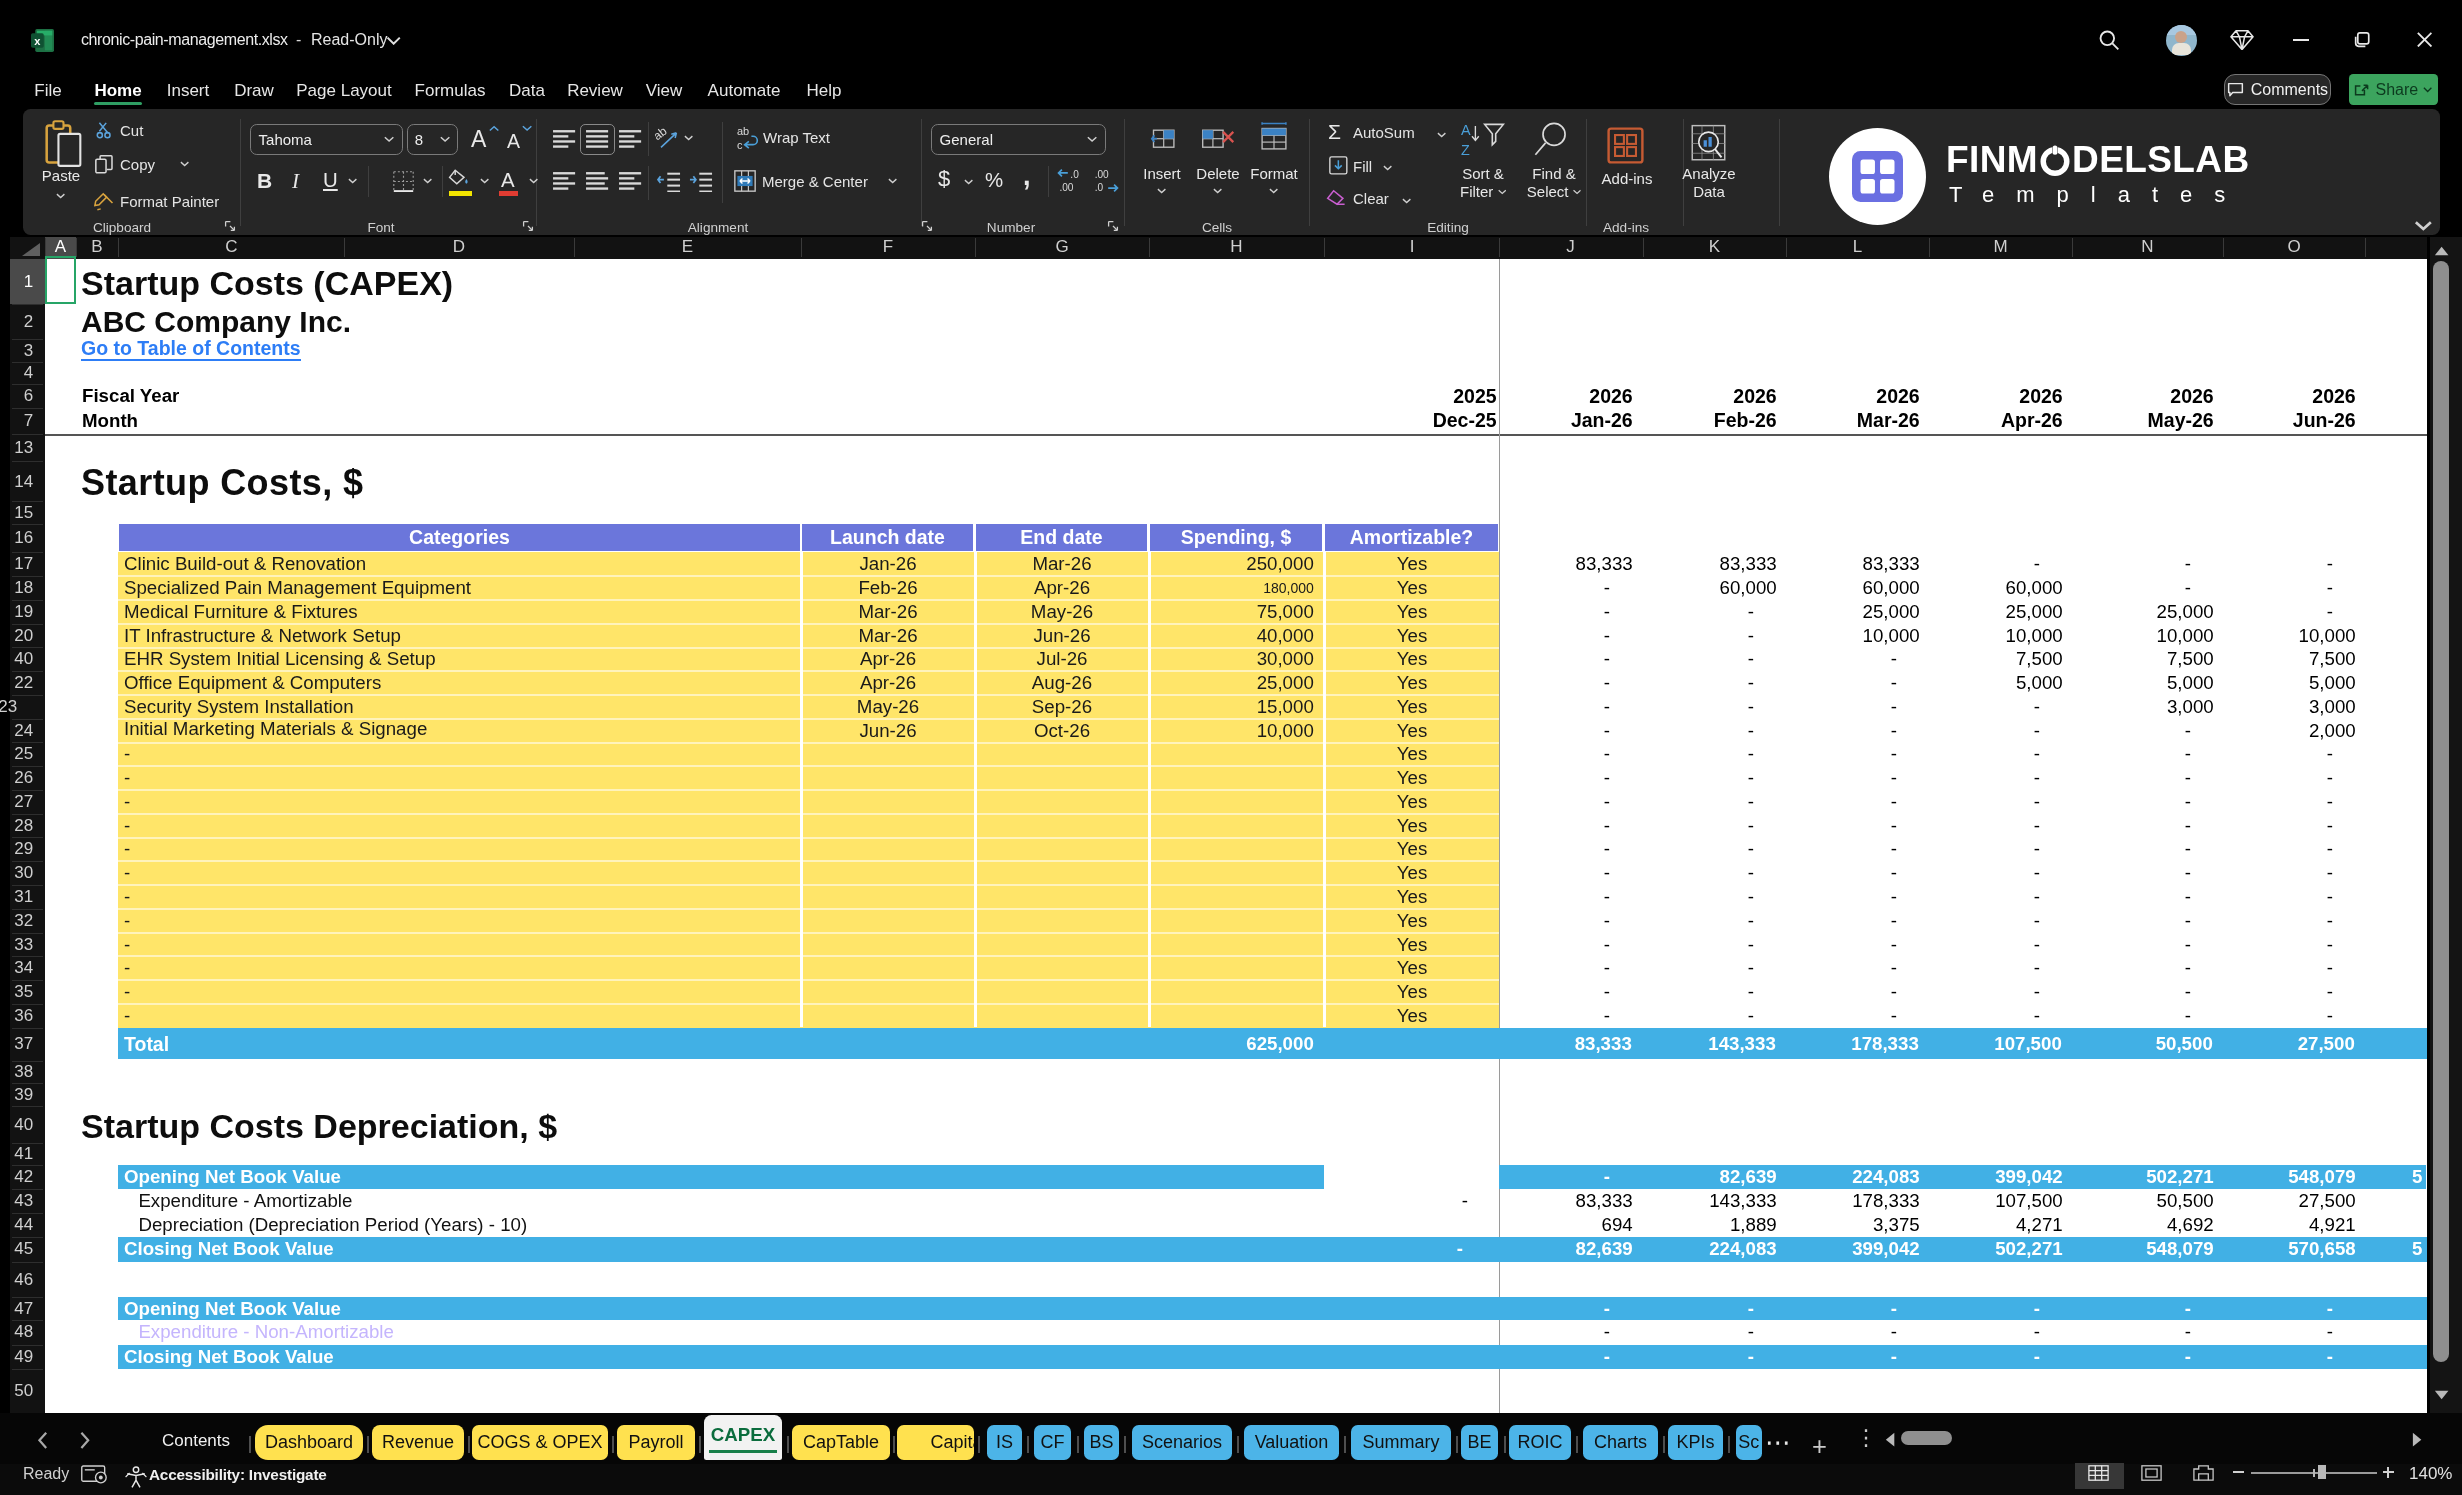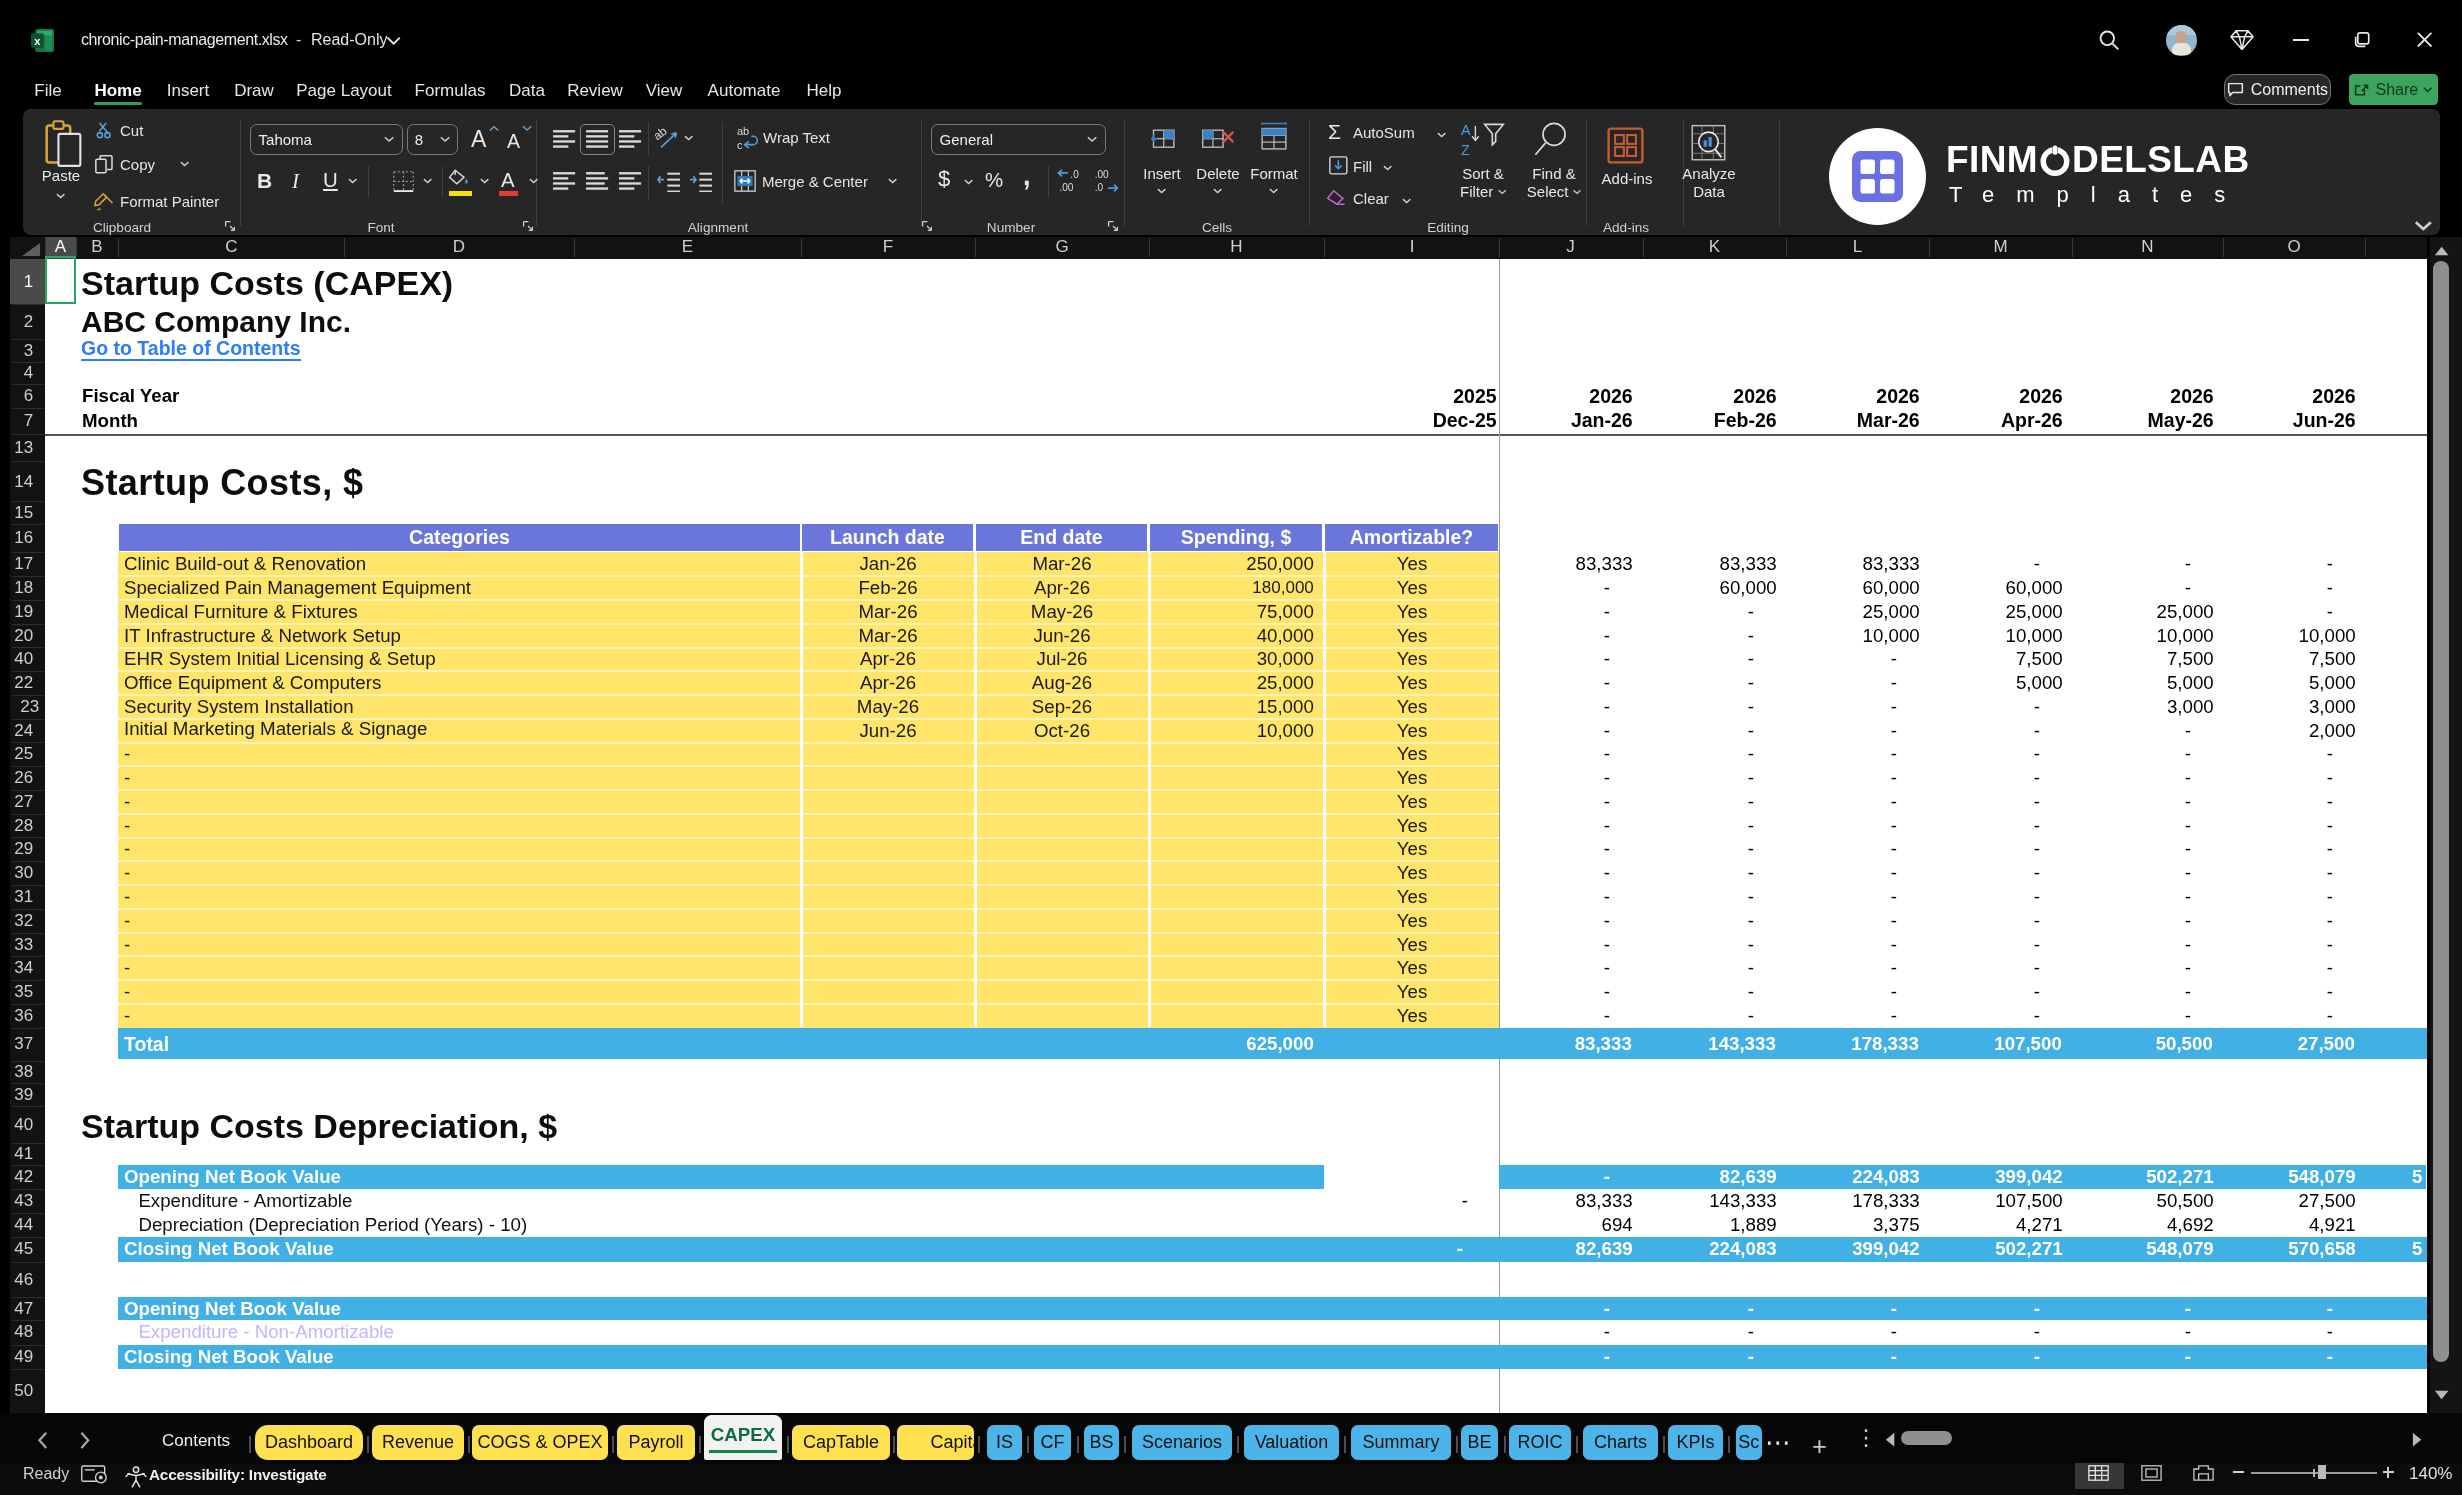--- a/index.html
+++ b/index.html
@@ -445,21 +445,21 @@
 <div class="ab flex" style="left:10.2px;top:576px;width:35px;height:24px;justify-content:flex-end;padding-right:12px;font-size:17px;color:#cfcfcf;">18</div>
 <div class="ab" style="left:12px;top:600px;width:31px;height:0.8px;background:#2e2e2e;"></div>
 <div class="ab flex" style="left:10.2px;top:600px;width:35px;height:24px;justify-content:flex-end;padding-right:12px;font-size:17px;color:#cfcfcf;">19</div>
 <div class="ab" style="left:12px;top:624px;width:31px;height:0.8px;background:#2e2e2e;"></div>
 <div class="ab flex" style="left:10.2px;top:624px;width:35px;height:24px;justify-content:flex-end;padding-right:12px;font-size:17px;color:#cfcfcf;">20</div>
 <div class="ab" style="left:12px;top:647px;width:31px;height:0.8px;background:#2e2e2e;"></div>
 <div class="ab flex" style="left:10.2px;top:647px;width:35px;height:24px;justify-content:flex-end;padding-right:12px;font-size:17px;color:#cfcfcf;">40</div>
 <div class="ab" style="left:12px;top:671px;width:31px;height:0.8px;background:#2e2e2e;"></div>
 <div class="ab flex" style="left:10.2px;top:671px;width:35px;height:24px;justify-content:flex-end;padding-right:12px;font-size:17px;color:#cfcfcf;">22</div>
 <div class="ab" style="left:12px;top:695px;width:31px;height:0.8px;background:#2e2e2e;"></div>
-<div class="ab flex" style="left:10.2px;top:695px;width:35px;height:24px;justify-content:flex-end;padding-right:6px;font-size:17px;color:#cfcfcf;">23</div>
+<div class="ab flex" style="left:10.2px;top:695px;width:35px;height:24px;justify-content:flex-end;padding-right:28px;font-size:17px;color:#cfcfcf;">23</div>
 <div class="ab" style="left:12px;top:719px;width:31px;height:0.8px;background:#2e2e2e;"></div>
 <div class="ab flex" style="left:10.2px;top:719px;width:35px;height:24px;justify-content:flex-end;padding-right:12px;font-size:17px;color:#cfcfcf;">24</div>
 <div class="ab" style="left:12px;top:742px;width:31px;height:0.8px;background:#2e2e2e;"></div>
 <div class="ab flex" style="left:10.2px;top:742px;width:35px;height:24px;justify-content:flex-end;padding-right:12px;font-size:17px;color:#cfcfcf;">25</div>
 <div class="ab" style="left:12px;top:766px;width:31px;height:0.8px;background:#2e2e2e;"></div>
 <div class="ab flex" style="left:10.2px;top:766px;width:35px;height:24px;justify-content:flex-end;padding-right:12px;font-size:17px;color:#cfcfcf;">26</div>
 <div class="ab" style="left:12px;top:790px;width:31px;height:0.8px;background:#2e2e2e;"></div>
 <div class="ab flex" style="left:10.2px;top:790px;width:35px;height:24px;justify-content:flex-end;padding-right:12px;font-size:17px;color:#cfcfcf;">27</div>
 <div class="ab" style="left:12px;top:814px;width:31px;height:0.8px;background:#2e2e2e;"></div>
 <div class="ab flex" style="left:10.2px;top:814px;width:35px;height:24px;justify-content:flex-end;padding-right:12px;font-size:17px;color:#cfcfcf;">28</div>
@@ -580,21 +580,21 @@
 <div class="ab" style="left:1148px;top:552px;width:2.5px;height:475px;background:#fff;"></div>
 <div class="ab" style="left:1323px;top:552px;width:2.5px;height:475px;background:#fff;"></div>
 <div class="ab flex" style="left:118px;top:552px;width:227px;height:24px;justify-content:flex-start;padding-left:6px;font-size:18.7px;font-weight:400;color:#1a1a1a;width:679px;white-space:nowrap;">Clinic Build-out &amp; Renovation</div>
 <div class="ab flex" style="left:801px;top:552px;width:174px;height:24px;justify-content:center;font-size:18.7px;font-weight:400;color:#1a1a1a;">Jan-26</div>
 <div class="ab flex" style="left:975px;top:552px;width:174px;height:24px;justify-content:center;font-size:18.7px;font-weight:400;color:#1a1a1a;">Mar-26</div>
 <div class="ab flex" style="left:1149px;top:552px;width:175px;height:24px;justify-content:flex-end;padding-right:10.2px;font-size:18.7px;font-weight:400;color:#1a1a1a;">250,000</div>
 <div class="ab flex" style="left:1324px;top:552px;width:176px;height:24px;justify-content:center;font-size:18.7px;font-weight:400;color:#1a1a1a;">Yes</div>
 <div class="ab flex" style="left:118px;top:576px;width:227px;height:24px;justify-content:flex-start;padding-left:6px;font-size:18.7px;font-weight:400;color:#1a1a1a;width:679px;white-space:nowrap;">Specialized Pain Management Equipment</div>
 <div class="ab flex" style="left:801px;top:576px;width:174px;height:24px;justify-content:center;font-size:18.7px;font-weight:400;color:#1a1a1a;">Feb-26</div>
 <div class="ab flex" style="left:975px;top:576px;width:174px;height:24px;justify-content:center;font-size:18.7px;font-weight:400;color:#1a1a1a;">Apr-26</div>
-<div class="ab flex" style="left:1149px;top:576px;width:175px;height:24px;justify-content:flex-end;padding-right:10.2px;font-size:17px;font-weight:400;color:#1a1a1a;">180,000</div>
+<div class="ab flex" style="left:1149px;top:576px;width:175px;height:24px;justify-content:flex-end;padding-right:10.2px;font-size:14px;font-weight:400;color:#1a1a1a;">180,000</div>
 <div class="ab flex" style="left:1324px;top:576px;width:176px;height:24px;justify-content:center;font-size:18.7px;font-weight:400;color:#1a1a1a;">Yes</div>
 <div class="ab flex" style="left:118px;top:600px;width:227px;height:24px;justify-content:flex-start;padding-left:6px;font-size:18.7px;font-weight:400;color:#1a1a1a;width:679px;white-space:nowrap;">Medical Furniture &amp; Fixtures</div>
 <div class="ab flex" style="left:801px;top:600px;width:174px;height:24px;justify-content:center;font-size:18.7px;font-weight:400;color:#1a1a1a;">Mar-26</div>
 <div class="ab flex" style="left:975px;top:600px;width:174px;height:24px;justify-content:center;font-size:18.7px;font-weight:400;color:#1a1a1a;">May-26</div>
 <div class="ab flex" style="left:1149px;top:600px;width:175px;height:24px;justify-content:flex-end;padding-right:10.2px;font-size:18.7px;font-weight:400;color:#1a1a1a;">75,000</div>
 <div class="ab flex" style="left:1324px;top:600px;width:176px;height:24px;justify-content:center;font-size:18.7px;font-weight:400;color:#1a1a1a;">Yes</div>
 <div class="ab flex" style="left:118px;top:624px;width:227px;height:24px;justify-content:flex-start;padding-left:6px;font-size:18.7px;font-weight:400;color:#1a1a1a;width:679px;white-space:nowrap;">IT Infrastructure &amp; Network Setup</div>
 <div class="ab flex" style="left:801px;top:624px;width:174px;height:24px;justify-content:center;font-size:18.7px;font-weight:400;color:#1a1a1a;">Mar-26</div>
 <div class="ab flex" style="left:975px;top:624px;width:174px;height:24px;justify-content:center;font-size:18.7px;font-weight:400;color:#1a1a1a;">Jun-26</div>
 <div class="ab flex" style="left:1149px;top:624px;width:175px;height:24px;justify-content:flex-end;padding-right:10.2px;font-size:18.7px;font-weight:400;color:#1a1a1a;">40,000</div>

